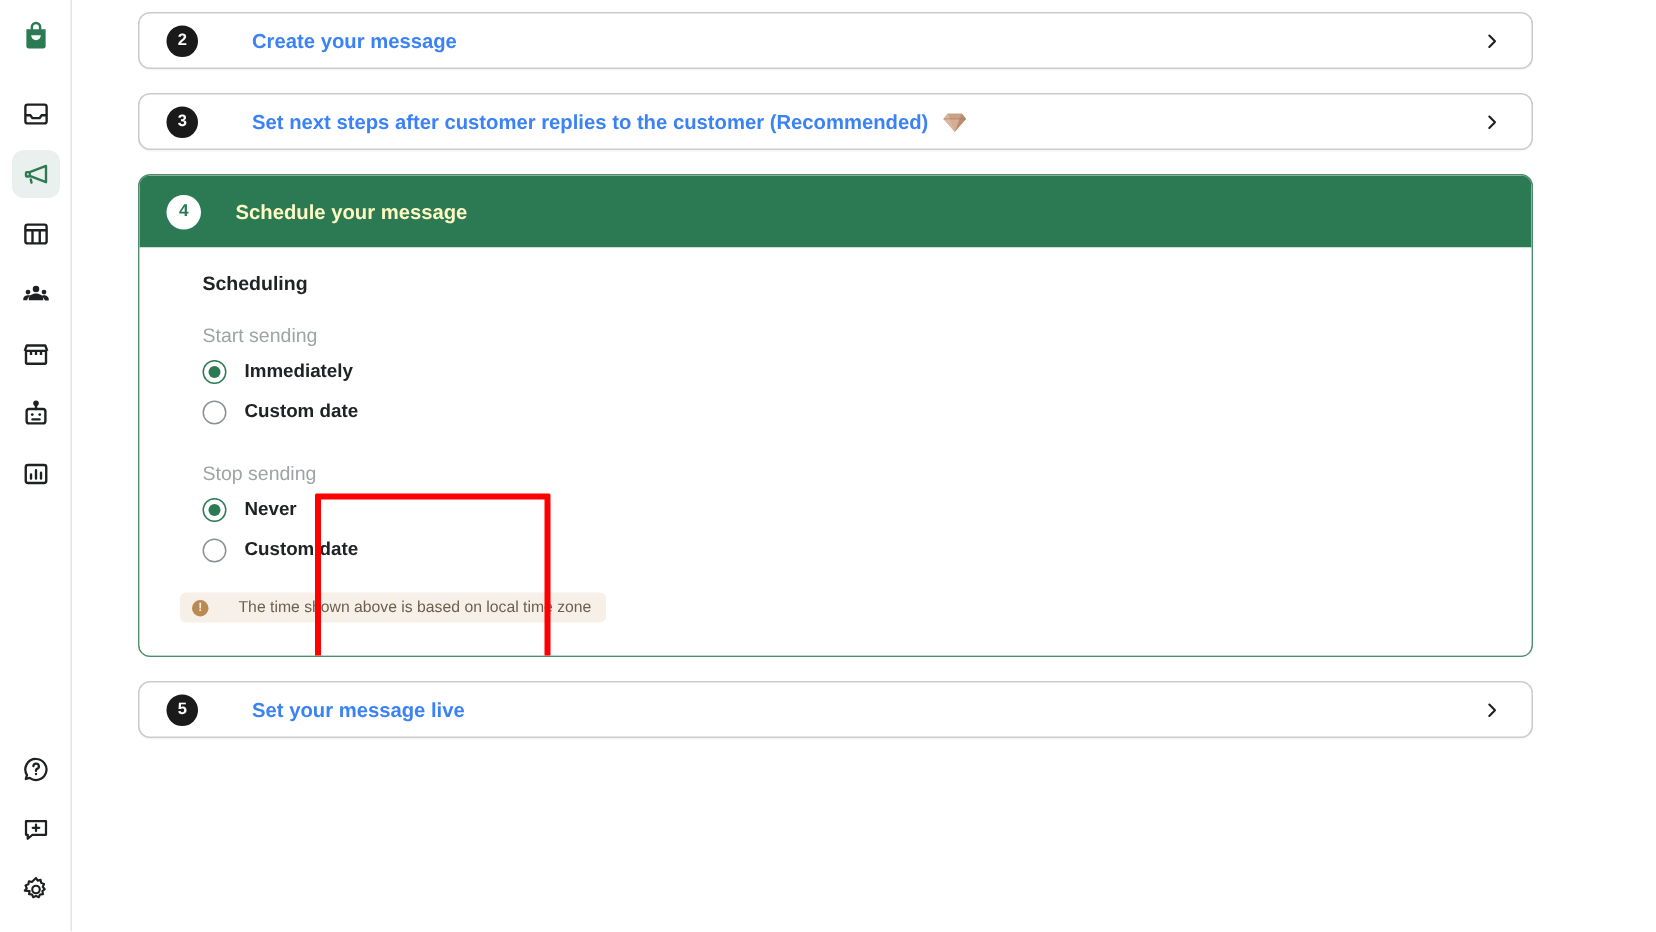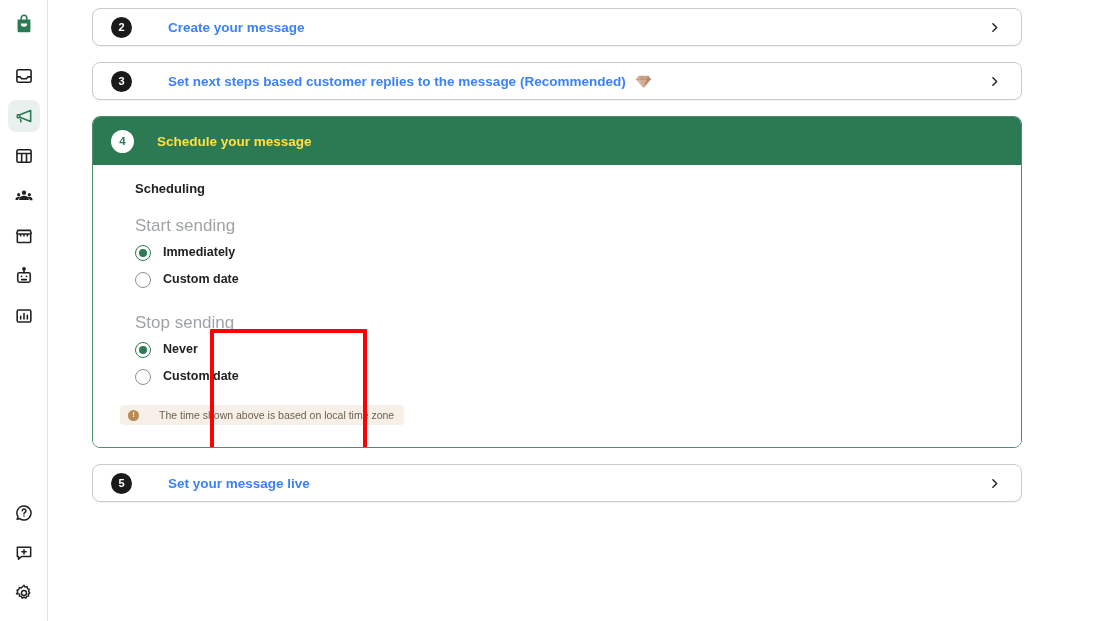--- a/index.html
+++ b/index.html
@@ -156,21 +156,21 @@
     display: flex;
     align-items: center;
     justify-content: center;
     flex: 0 0 23px;
   }
 
   .step-title-light {
     margin-left: 23px;
     font-size: 13.5px;
     font-weight: bold;
-    color: #fde047;
+    color: #fef9c3;
     white-space: nowrap;
   }
 
   .header-actions {
     margin-left: auto;
     display: flex;
     align-items: center;
     gap: 10px;
   }
 
@@ -211,21 +211,21 @@
   }
 
   .block-title {
     font-size: 13px;
     font-weight: bold;
     color: #202223;
     margin-bottom: 20px;
   }
 
   .group-label {
-    font-size: 17px;
+    font-size: 13px;
     color: #9fa3a6;
     margin-bottom: 9px;
     font-weight: normal;
   }
 
   .radio-row {
     display: flex;
     height: 27px;
     cursor: pointer;
   }
@@ -435,21 +435,21 @@
       <div class="chev-right">
         <svg width="13" height="13" viewBox="0 0 24 24" fill="none" stroke="currentColor" stroke-width="2.6" stroke-linecap="round" stroke-linejoin="round">
             <path d="M9 5l7 7-7 7"></path>
           </svg>
       </div>
     </div>
 
     <div class="step-card">
       <div class="badge">3</div>
       <div class="step-title">
-        <span>Set next steps based customer replies to the message (Recommended)</span>
+        <span>Set next steps after customer replies to the customer (Recommended)</span>
         <span class="gem-icon">
           <svg width="17" height="15" viewBox="0 0 20 18">
             <path d="M4.4 2h11.2l3.4 4.3L10 16.6 1 6.3 4.4 2z" fill="#c9a184"></path>
             <path d="M4.4 2l1.9 4.3L10 16.6 1 6.3 4.4 2z" fill="#dbb79e"></path>
             <path d="M15.6 2l-1.9 4.3L10 16.6l9-10.3L15.6 2z" fill="#b88d6f"></path>
             <path d="M6.3 6.3h7.4L10 16.6 6.3 6.3z" fill="#d3ae94"></path>
             <path d="M1 6.3h18" stroke="#a87f62" stroke-width="0.55" fill="none"></path>
           </svg>
         </span>
       </div>

